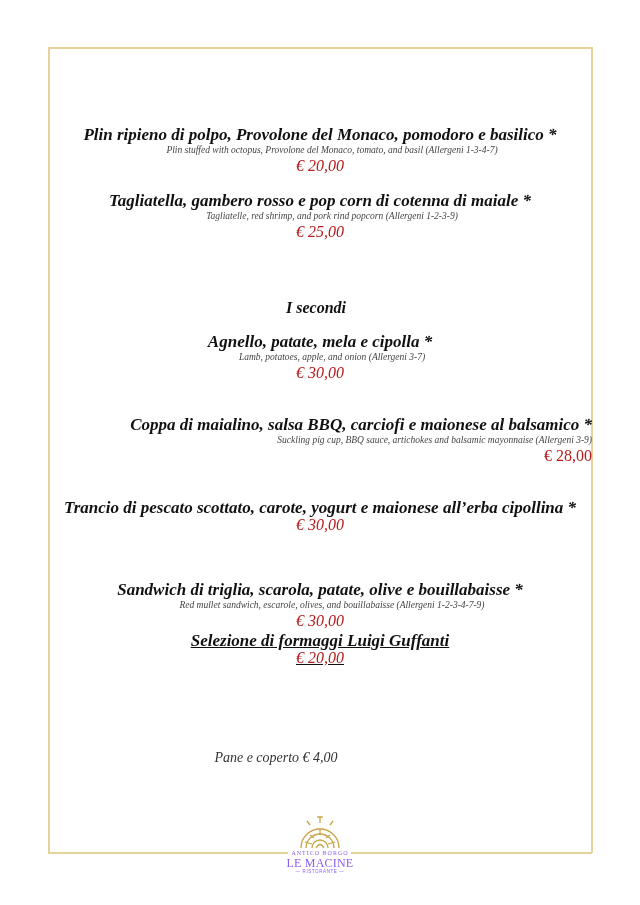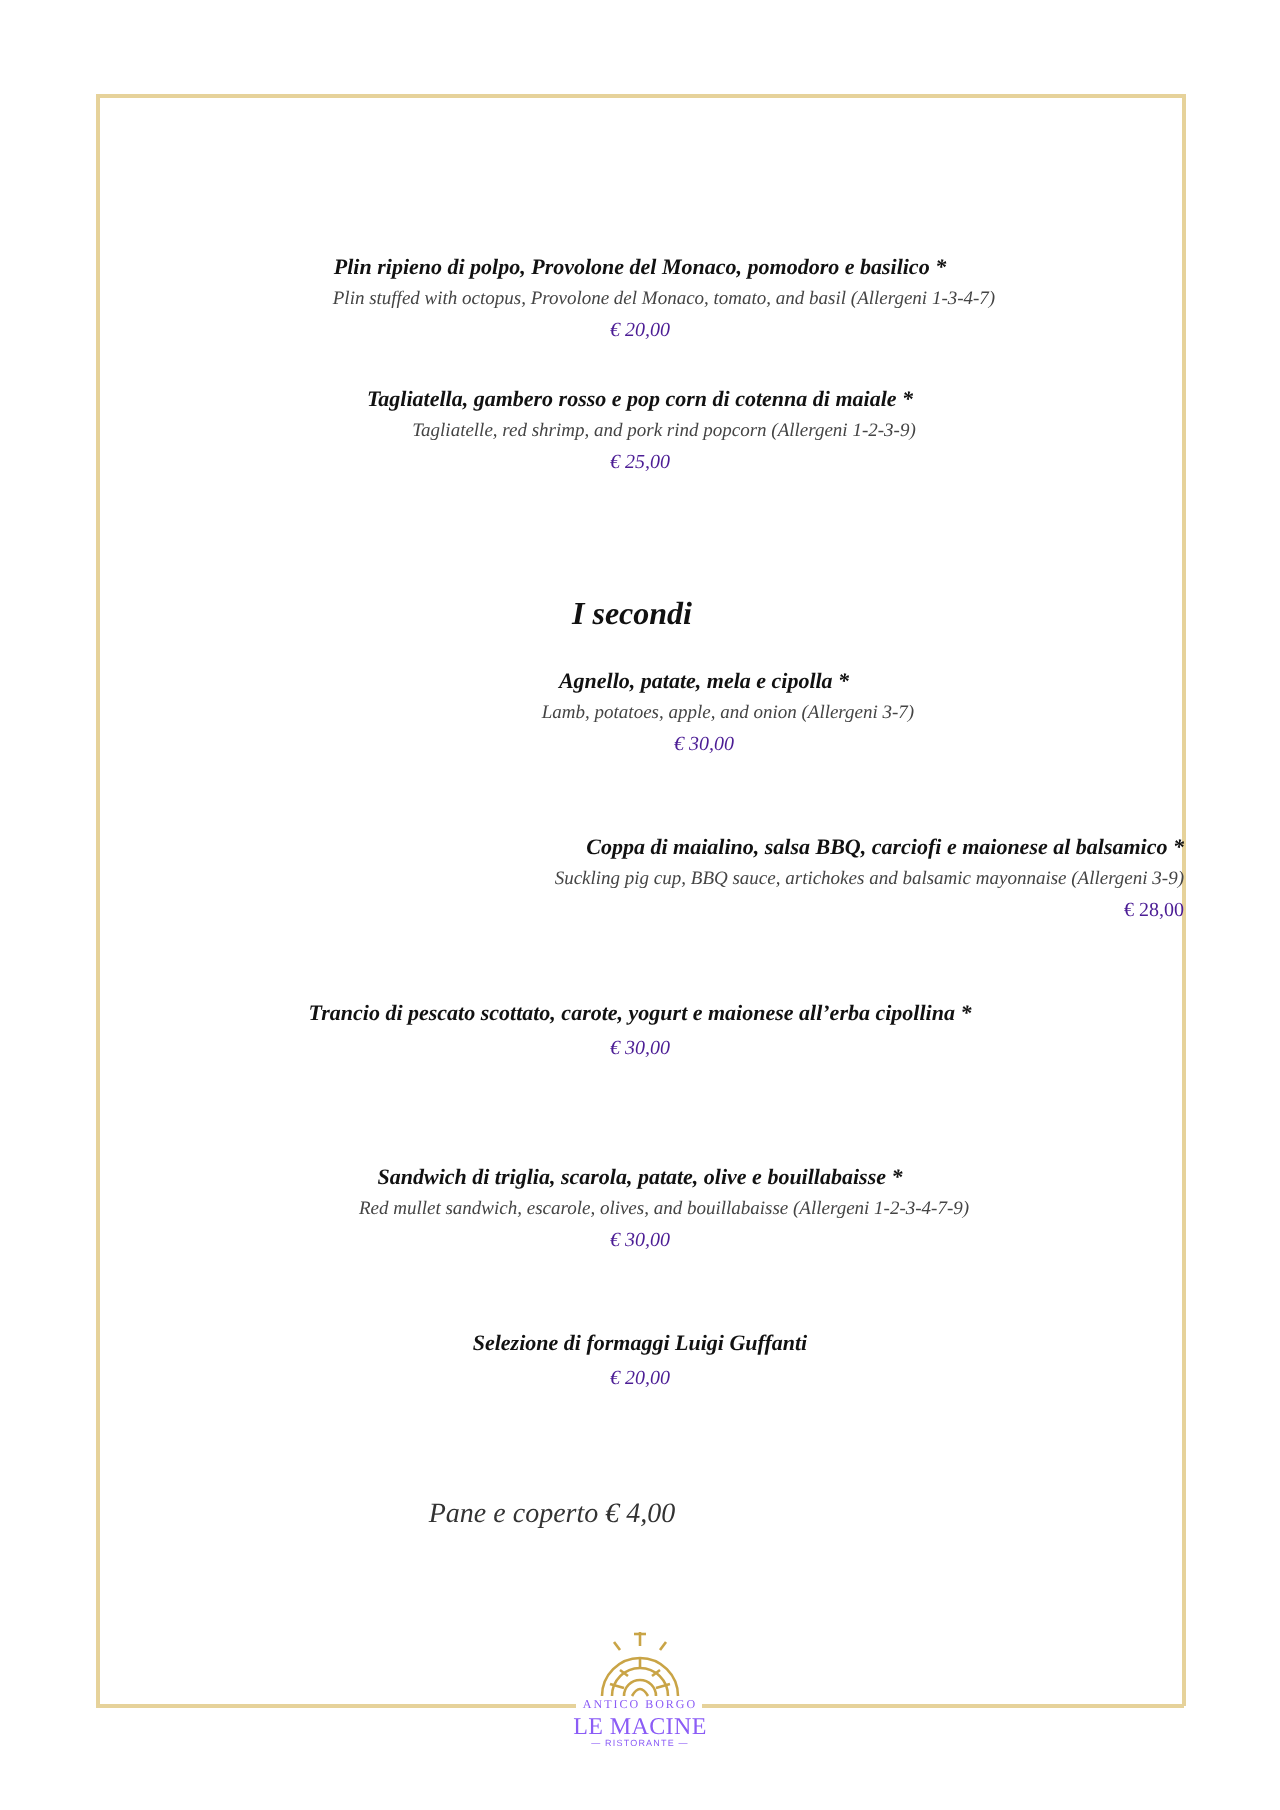--- a/index.html
+++ b/index.html
@@ -34,38 +34,38 @@
     }
     .dish {
       position: absolute;
       left: 0;
       width: 544px;
       text-align: center;
     }
     .dish-name {
       font-style: italic;
       font-weight: bold;
-      font-size: 11px;
+      font-size: 17px;
       line-height: 17px;
       color: #111;
       white-space: nowrap;
     }
     .dish-desc {
       font-style: italic;
       font-size: 9.5px;
       line-height: 14px;
       color: #444;
       white-space: nowrap;
       margin-left: 24px;
     }
     .dish-price {
       font-style: italic;
-      font-size: 10px;
+      font-size: 16px;
       line-height: 18px;
-      color: #4c1d95;
+      color: #b91c1c;
     }
     .dish-price.upright { font-style: normal; }
 
     .section-title {
       position: absolute;
       left: 0;
       width: 536px;
       text-align: center;
       top: 297px;
       font-style: italic;
@@ -134,21 +134,21 @@
   </div>
 
   <div class="dish" style="top:192px;">
     <div class="dish-name">Tagliatella, gambero rosso e pop corn di cotenna di maiale *</div>
     <div class="dish-desc">Tagliatelle, red shrimp, and pork rind popcorn (Allergeni 1-2-3-9)</div>
     <div class="dish-price">€ 25,00</div>
   </div>
 
   <div class="section-title">I secondi</div>
 
-  <div class="dish" style="top:333px;padding-left:32px;">
+  <div class="dish" style="top:333px;">
     <div class="dish-name">Agnello, patate, mela e cipolla *</div>
     <div class="dish-desc">Lamb, potatoes, apple, and onion (Allergeni 3-7)</div>
     <div class="dish-price">€ 30,00</div>
   </div>
 
   <div class="dish" style="top:416px;text-align:right;">
     <div class="dish-name">Coppa di maialino, salsa BBQ, carciofi e maionese al balsamico *</div>
     <div class="dish-desc">Suckling pig cup, BBQ sauce, artichokes and balsamic mayonnaise (Allergeni 3-9)</div>
     <div class="dish-price upright">€ 28,00</div>
   </div>
@@ -157,21 +157,21 @@
     <div class="dish-name">Trancio di pescato scottato, carote, yogurt e maionese all’erba cipollina *</div>
     <div class="dish-price">€ 30,00</div>
   </div>
 
   <div class="dish" style="top:581px;">
     <div class="dish-name">Sandwich di triglia, scarola, patate, olive e bouillabaisse *</div>
     <div class="dish-desc">Red mullet sandwich, escarole, olives, and bouillabaisse (Allergeni 1-2-3-4-7-9)</div>
     <div class="dish-price">€ 30,00</div>
   </div>
 
-  <div class="dish" style="top:664px;">
+  <div class="dish" style="top:632px;text-decoration:underline;">
     <div class="dish-name">Selezione di formaggi Luigi Guffanti</div>
     <div class="dish-price">€ 20,00</div>
   </div>
 
   <div class="cover">Pane e coperto € 4,00</div>
 </div>
 
 <div class="logo">
   <svg width="44" height="34" viewBox="0 0 44 34" fill="none" stroke="#c9a446" stroke-width="1.3">
 

